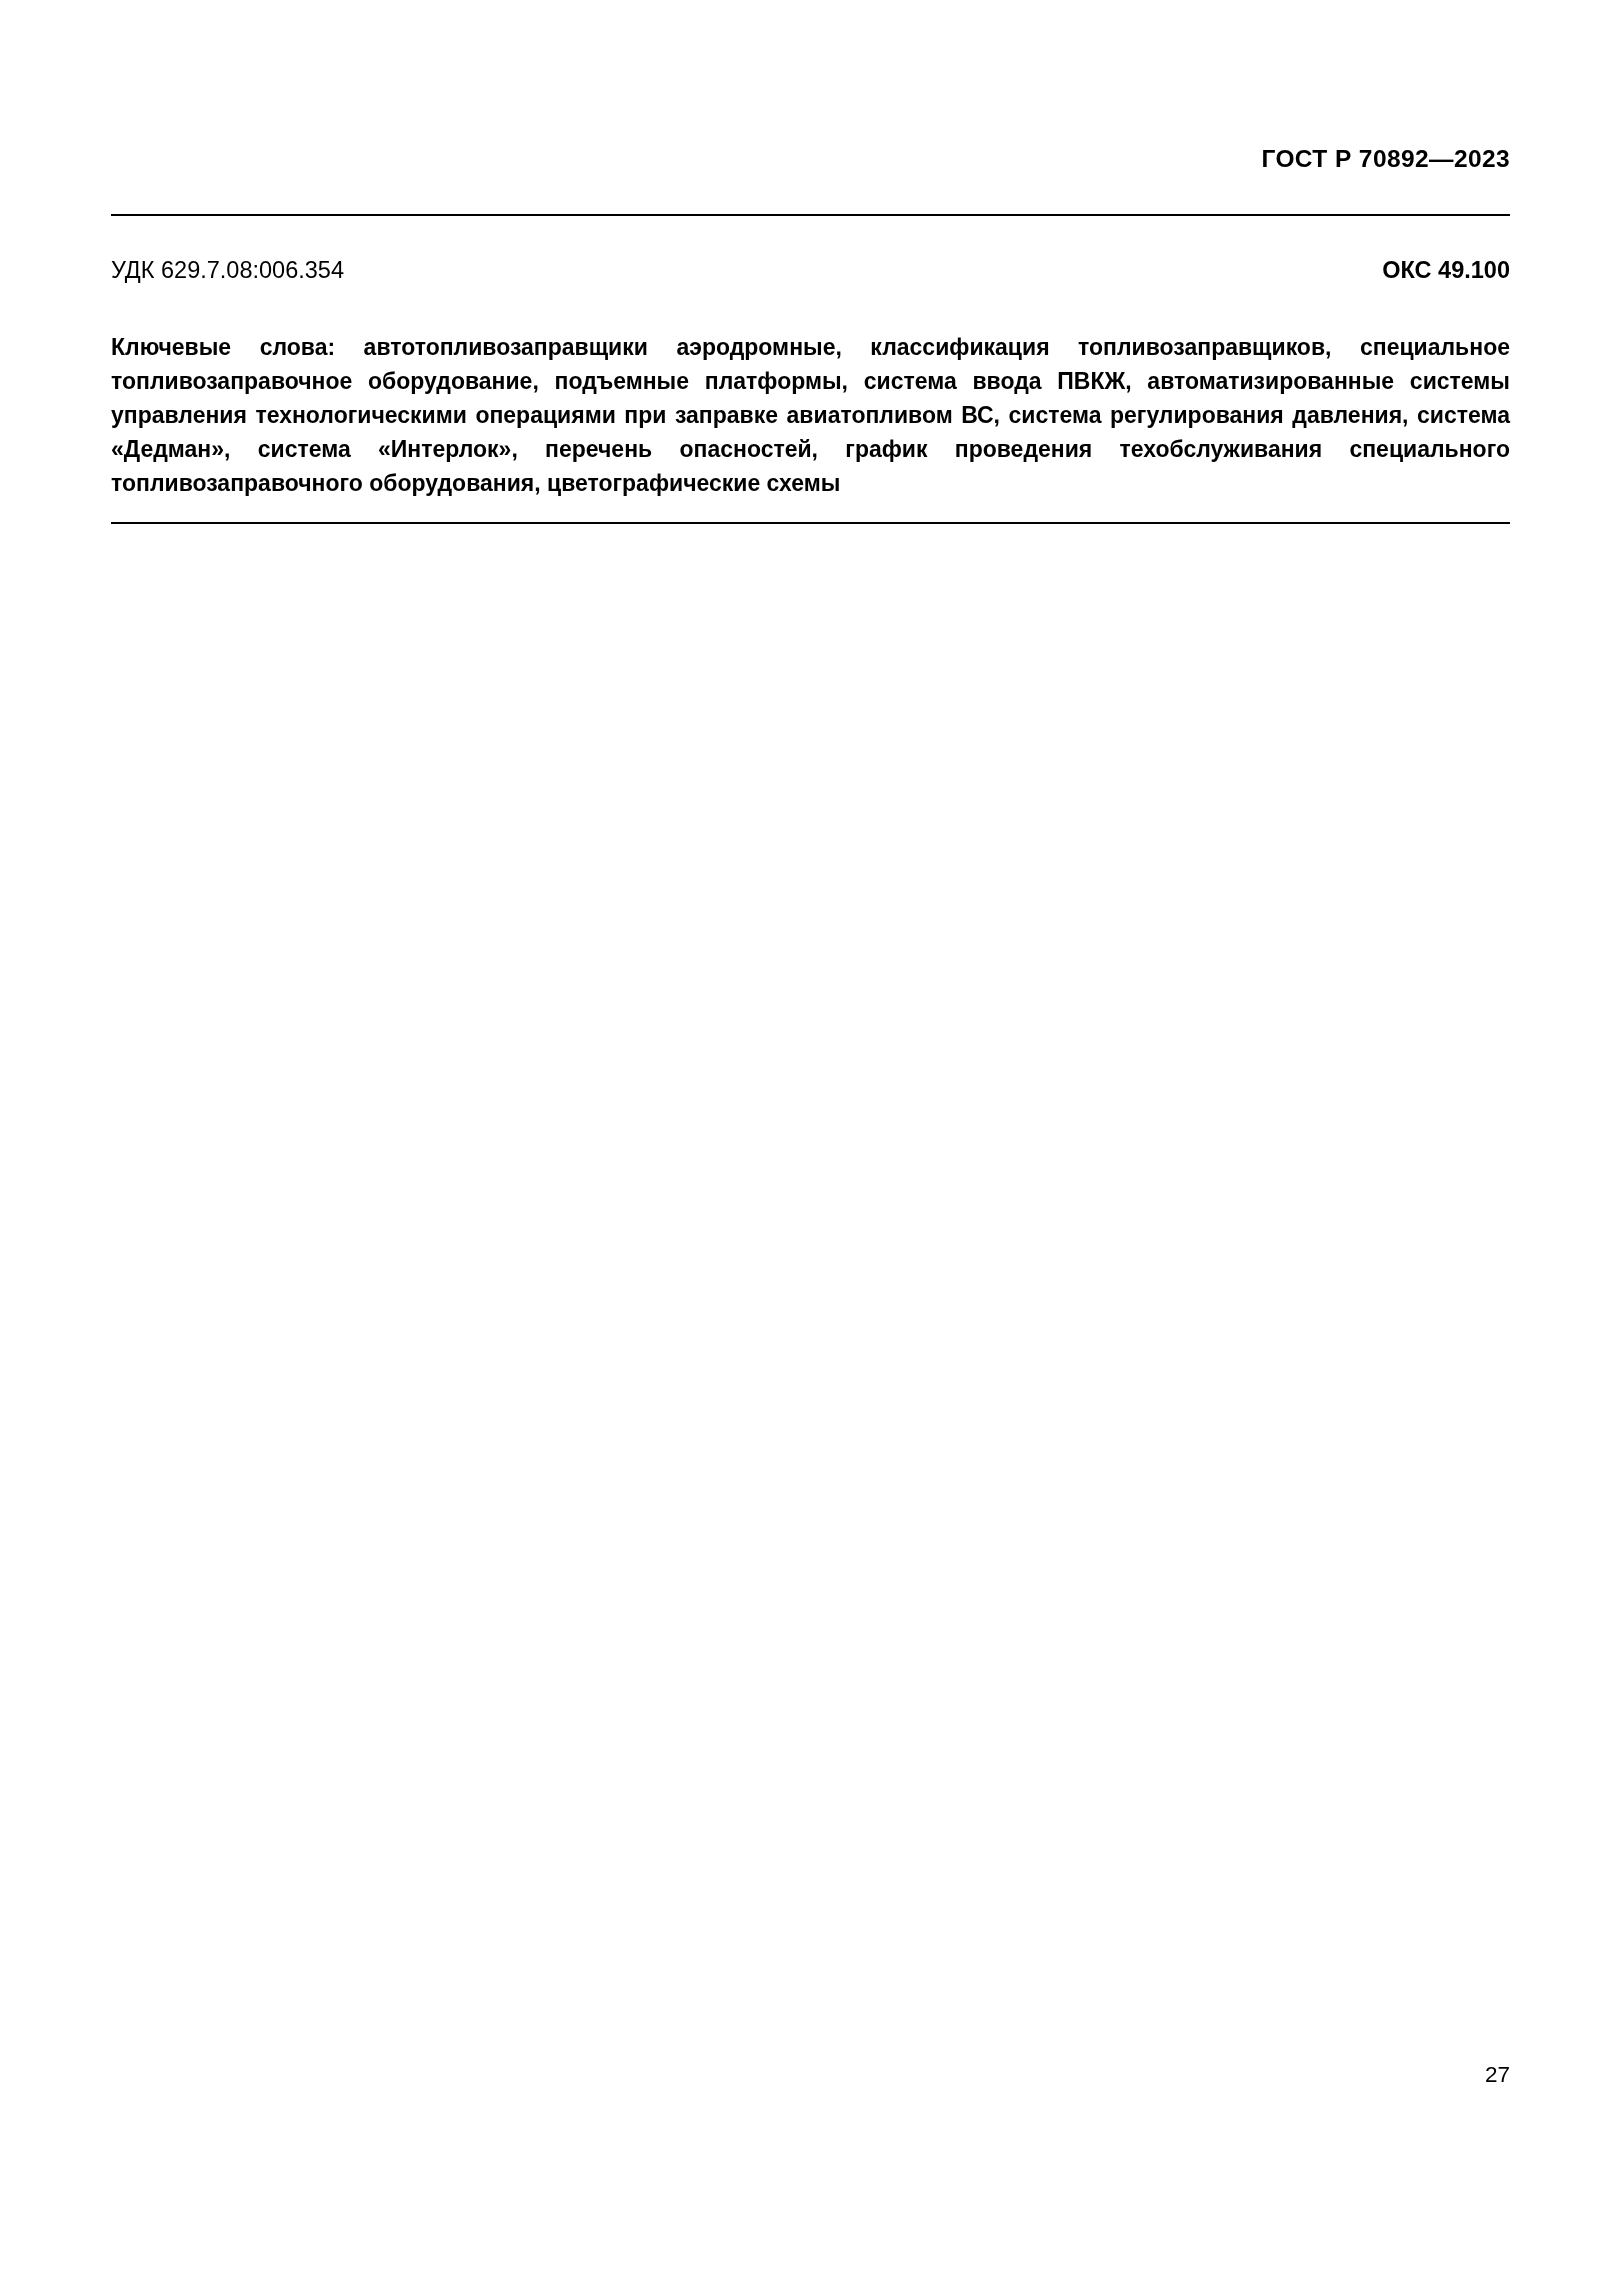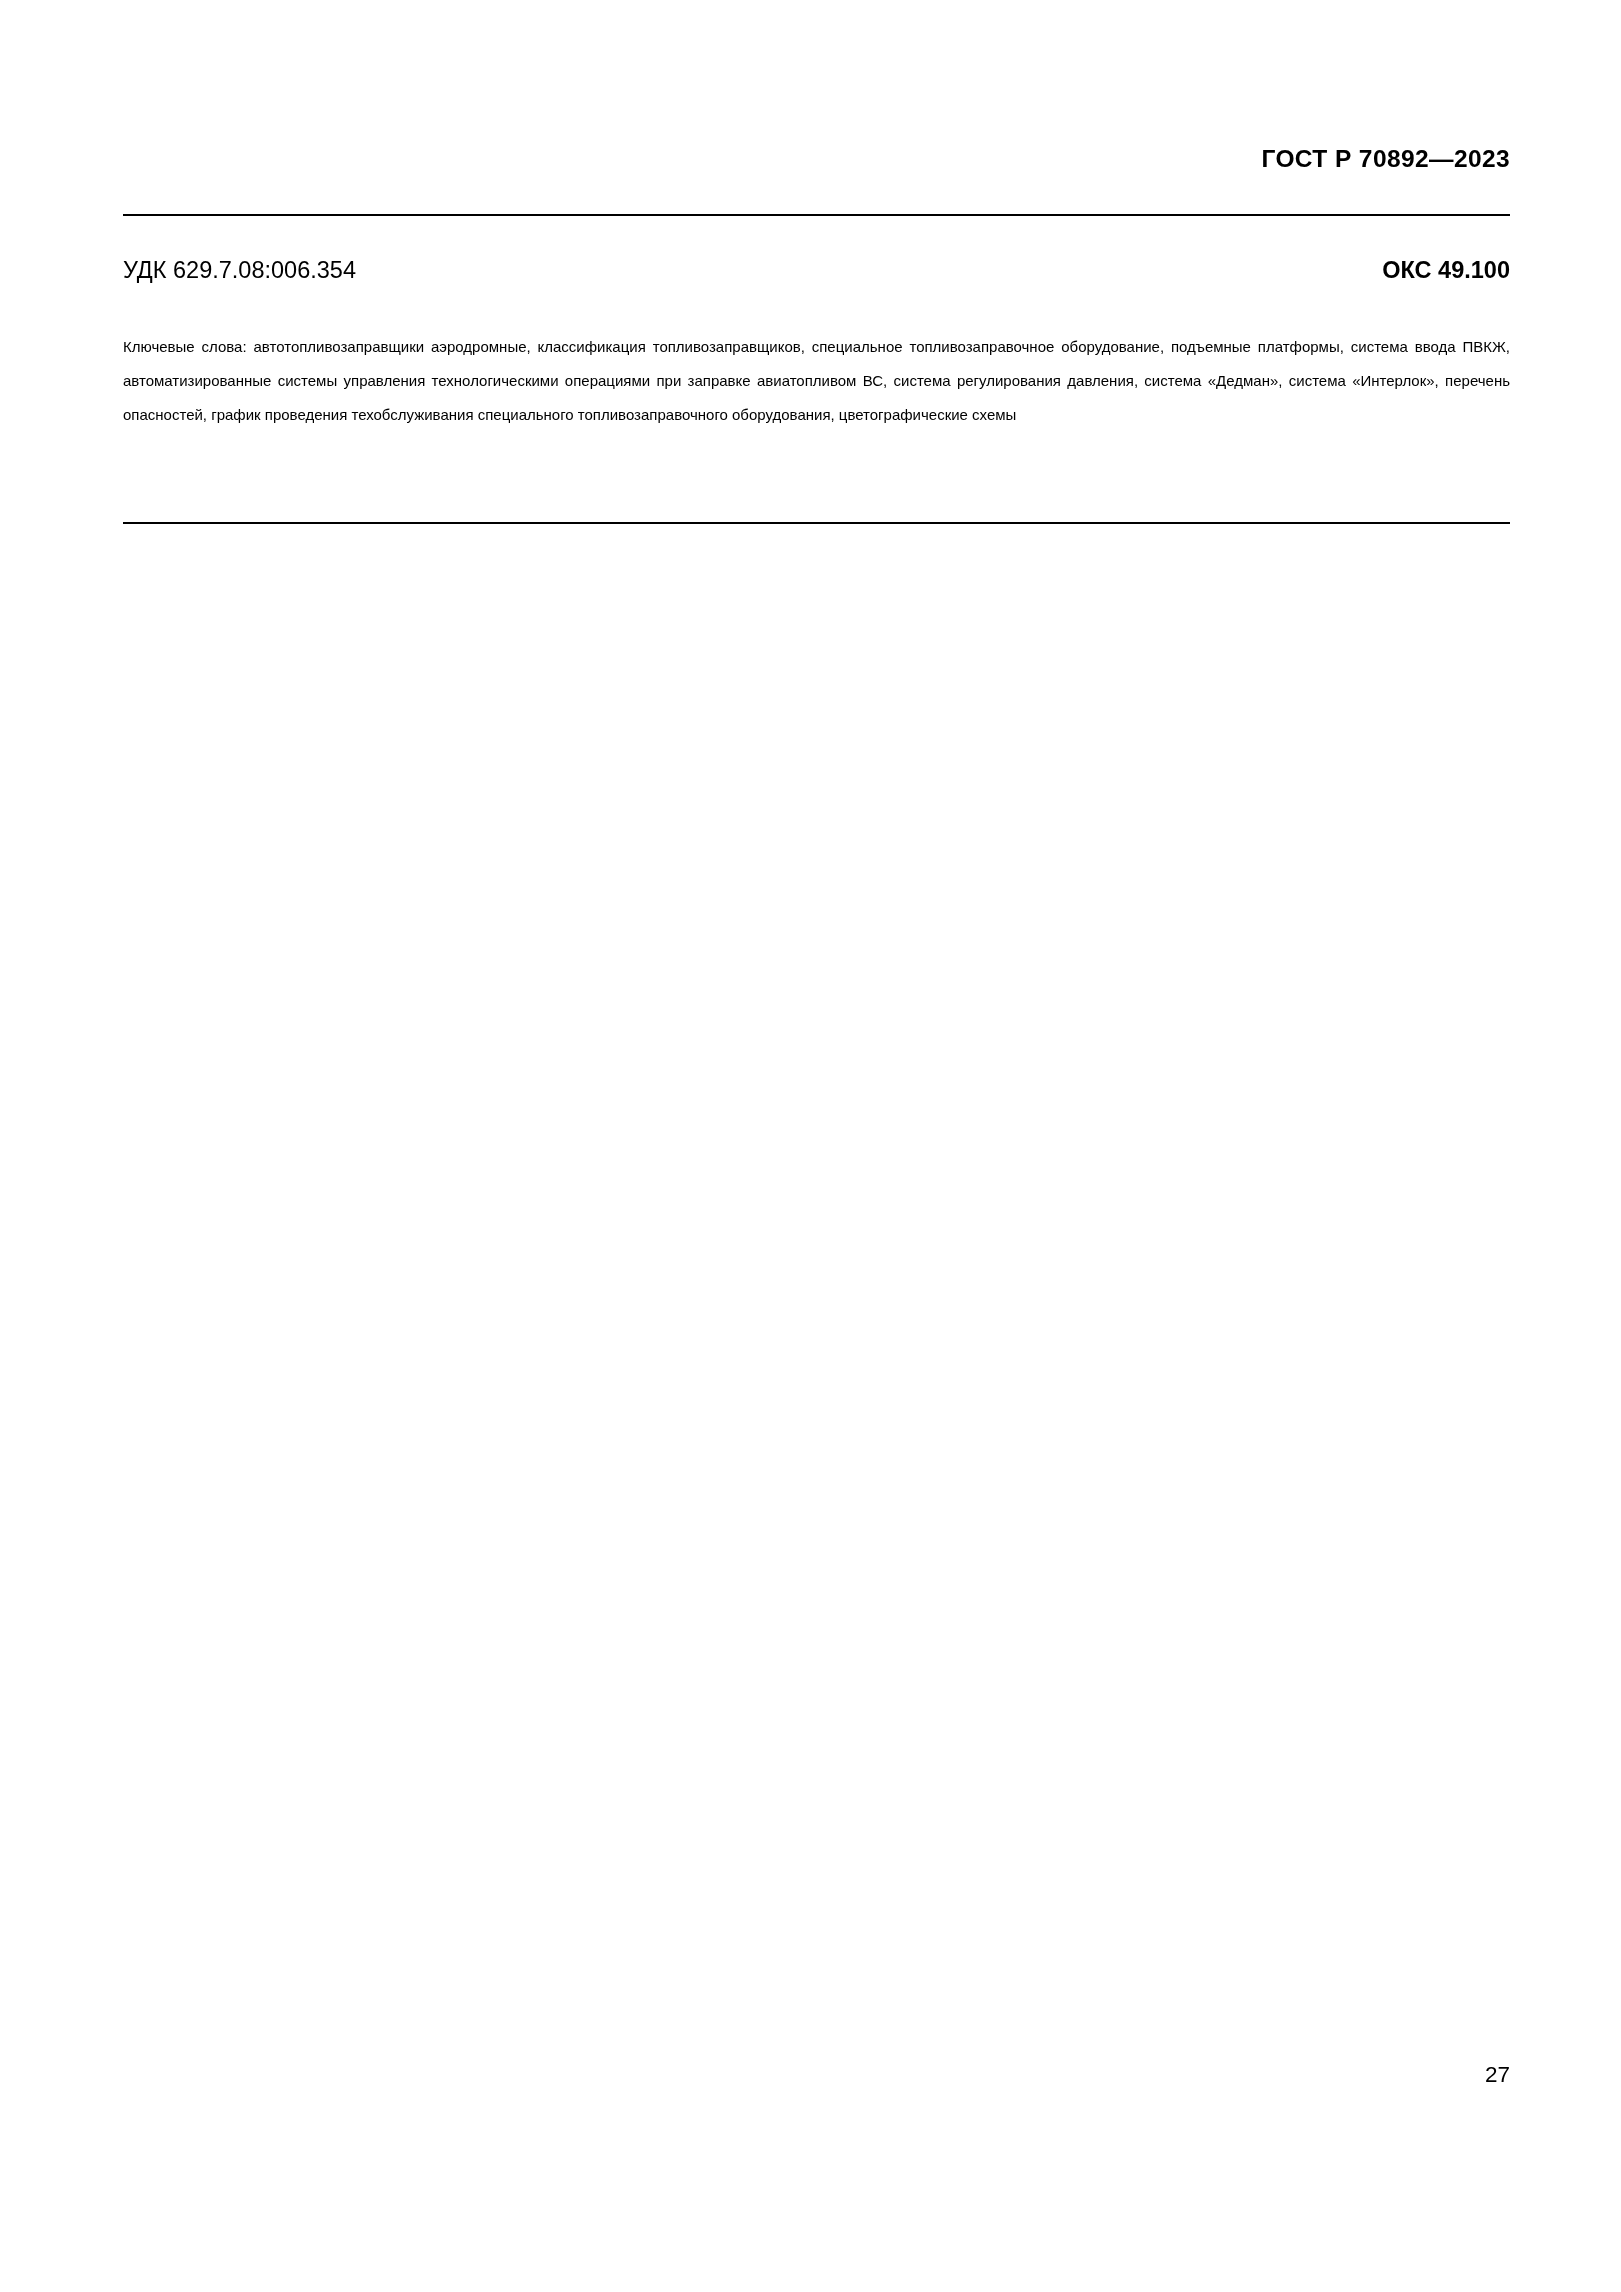--- a/index.html
+++ b/index.html
@@ -11,21 +11,20 @@
     width: 1621px;
     height: 2293px;
     position: relative;
     font-family: "Liberation Sans", sans-serif;
     color: #000000;
     -webkit-font-smoothing: antialiased;
   }
   .page {
     position: absolute;
     inset: 0;
-    margin-left: 12px;
   }
   
   .doc-header {
     position: absolute;
     top: 145px;
     left: 111px;
     right: 111px;
     text-align: right;
   }
   .doc-header .std-number {
@@ -55,25 +54,26 @@
     font-size: 23.5px;
   }
   .code-row .udc { text-align: center; }
   .code-row .oks { text-align: right; font-weight: bold; }
   
   .keywords {
     position: absolute;
     top: 330px;
     left: 111px;
     right: 111px;
-    font-size: 15px;
+    font-size: 23px;
     line-height: 34px;
     text-align: justify;
     text-justify: inter-word;
     hyphens: manual;
+    font-weight: bold;
   }
   
   .page-number {
     position: absolute;
     top: 2062px;
     right: 111px;
     font-size: 22.5px;
   }
 </style>
 </head>

